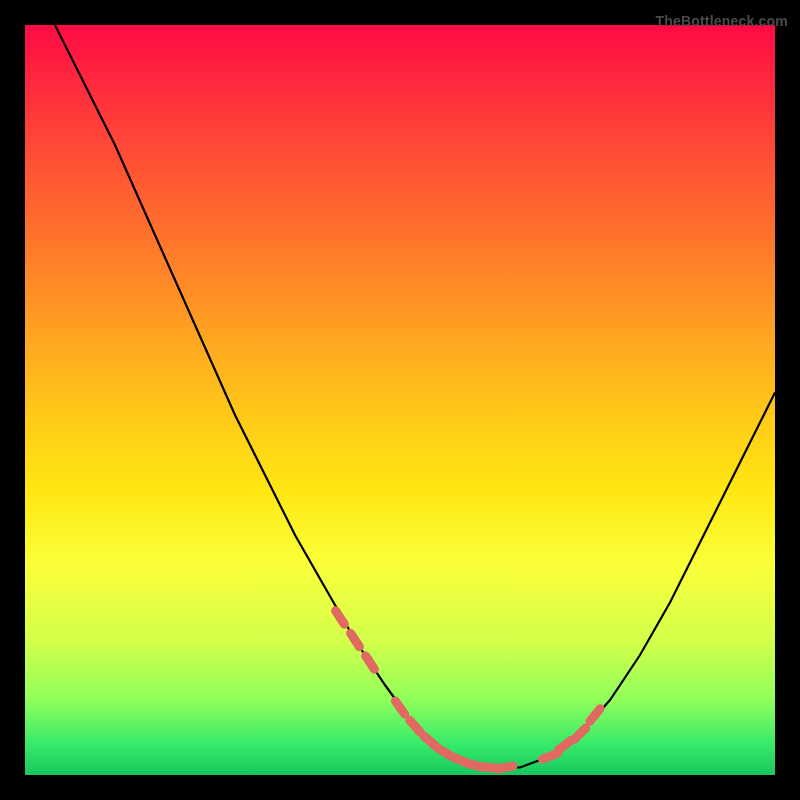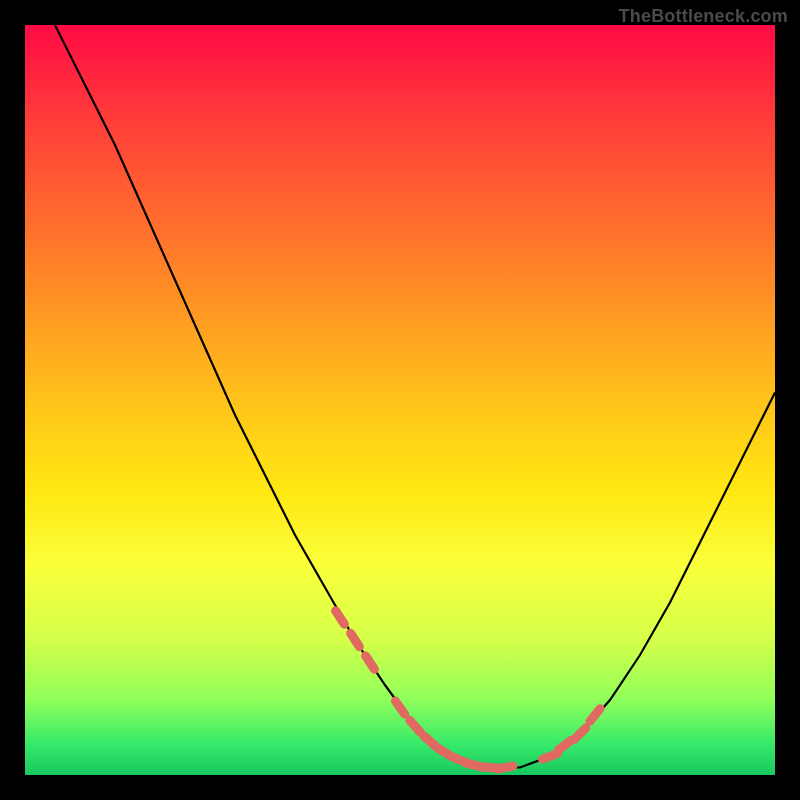--- a/index.html
+++ b/index.html
@@ -24,24 +24,24 @@
       #ffc31a 50%,
       #ffe712 62%,
       #faff3a 72%,
       #d4ff4a 82%,
       #8fff5a 90%,
       #35e96a 96%,
       #18c75e 100%);
   }
   .watermark {
     position: absolute;
-    top: 6px;
+    top: 13px;
     right: 12px;
     color: #4a4a4a;
-    font-size: 18px;
+    font-size: 14px;
     font-weight: 600;
     letter-spacing: 0.2px;
     z-index: 10;
   }
   svg.plot {
     position: absolute;
     top: 25px;
     left: 25px;
     width: 750px;
     height: 750px;

